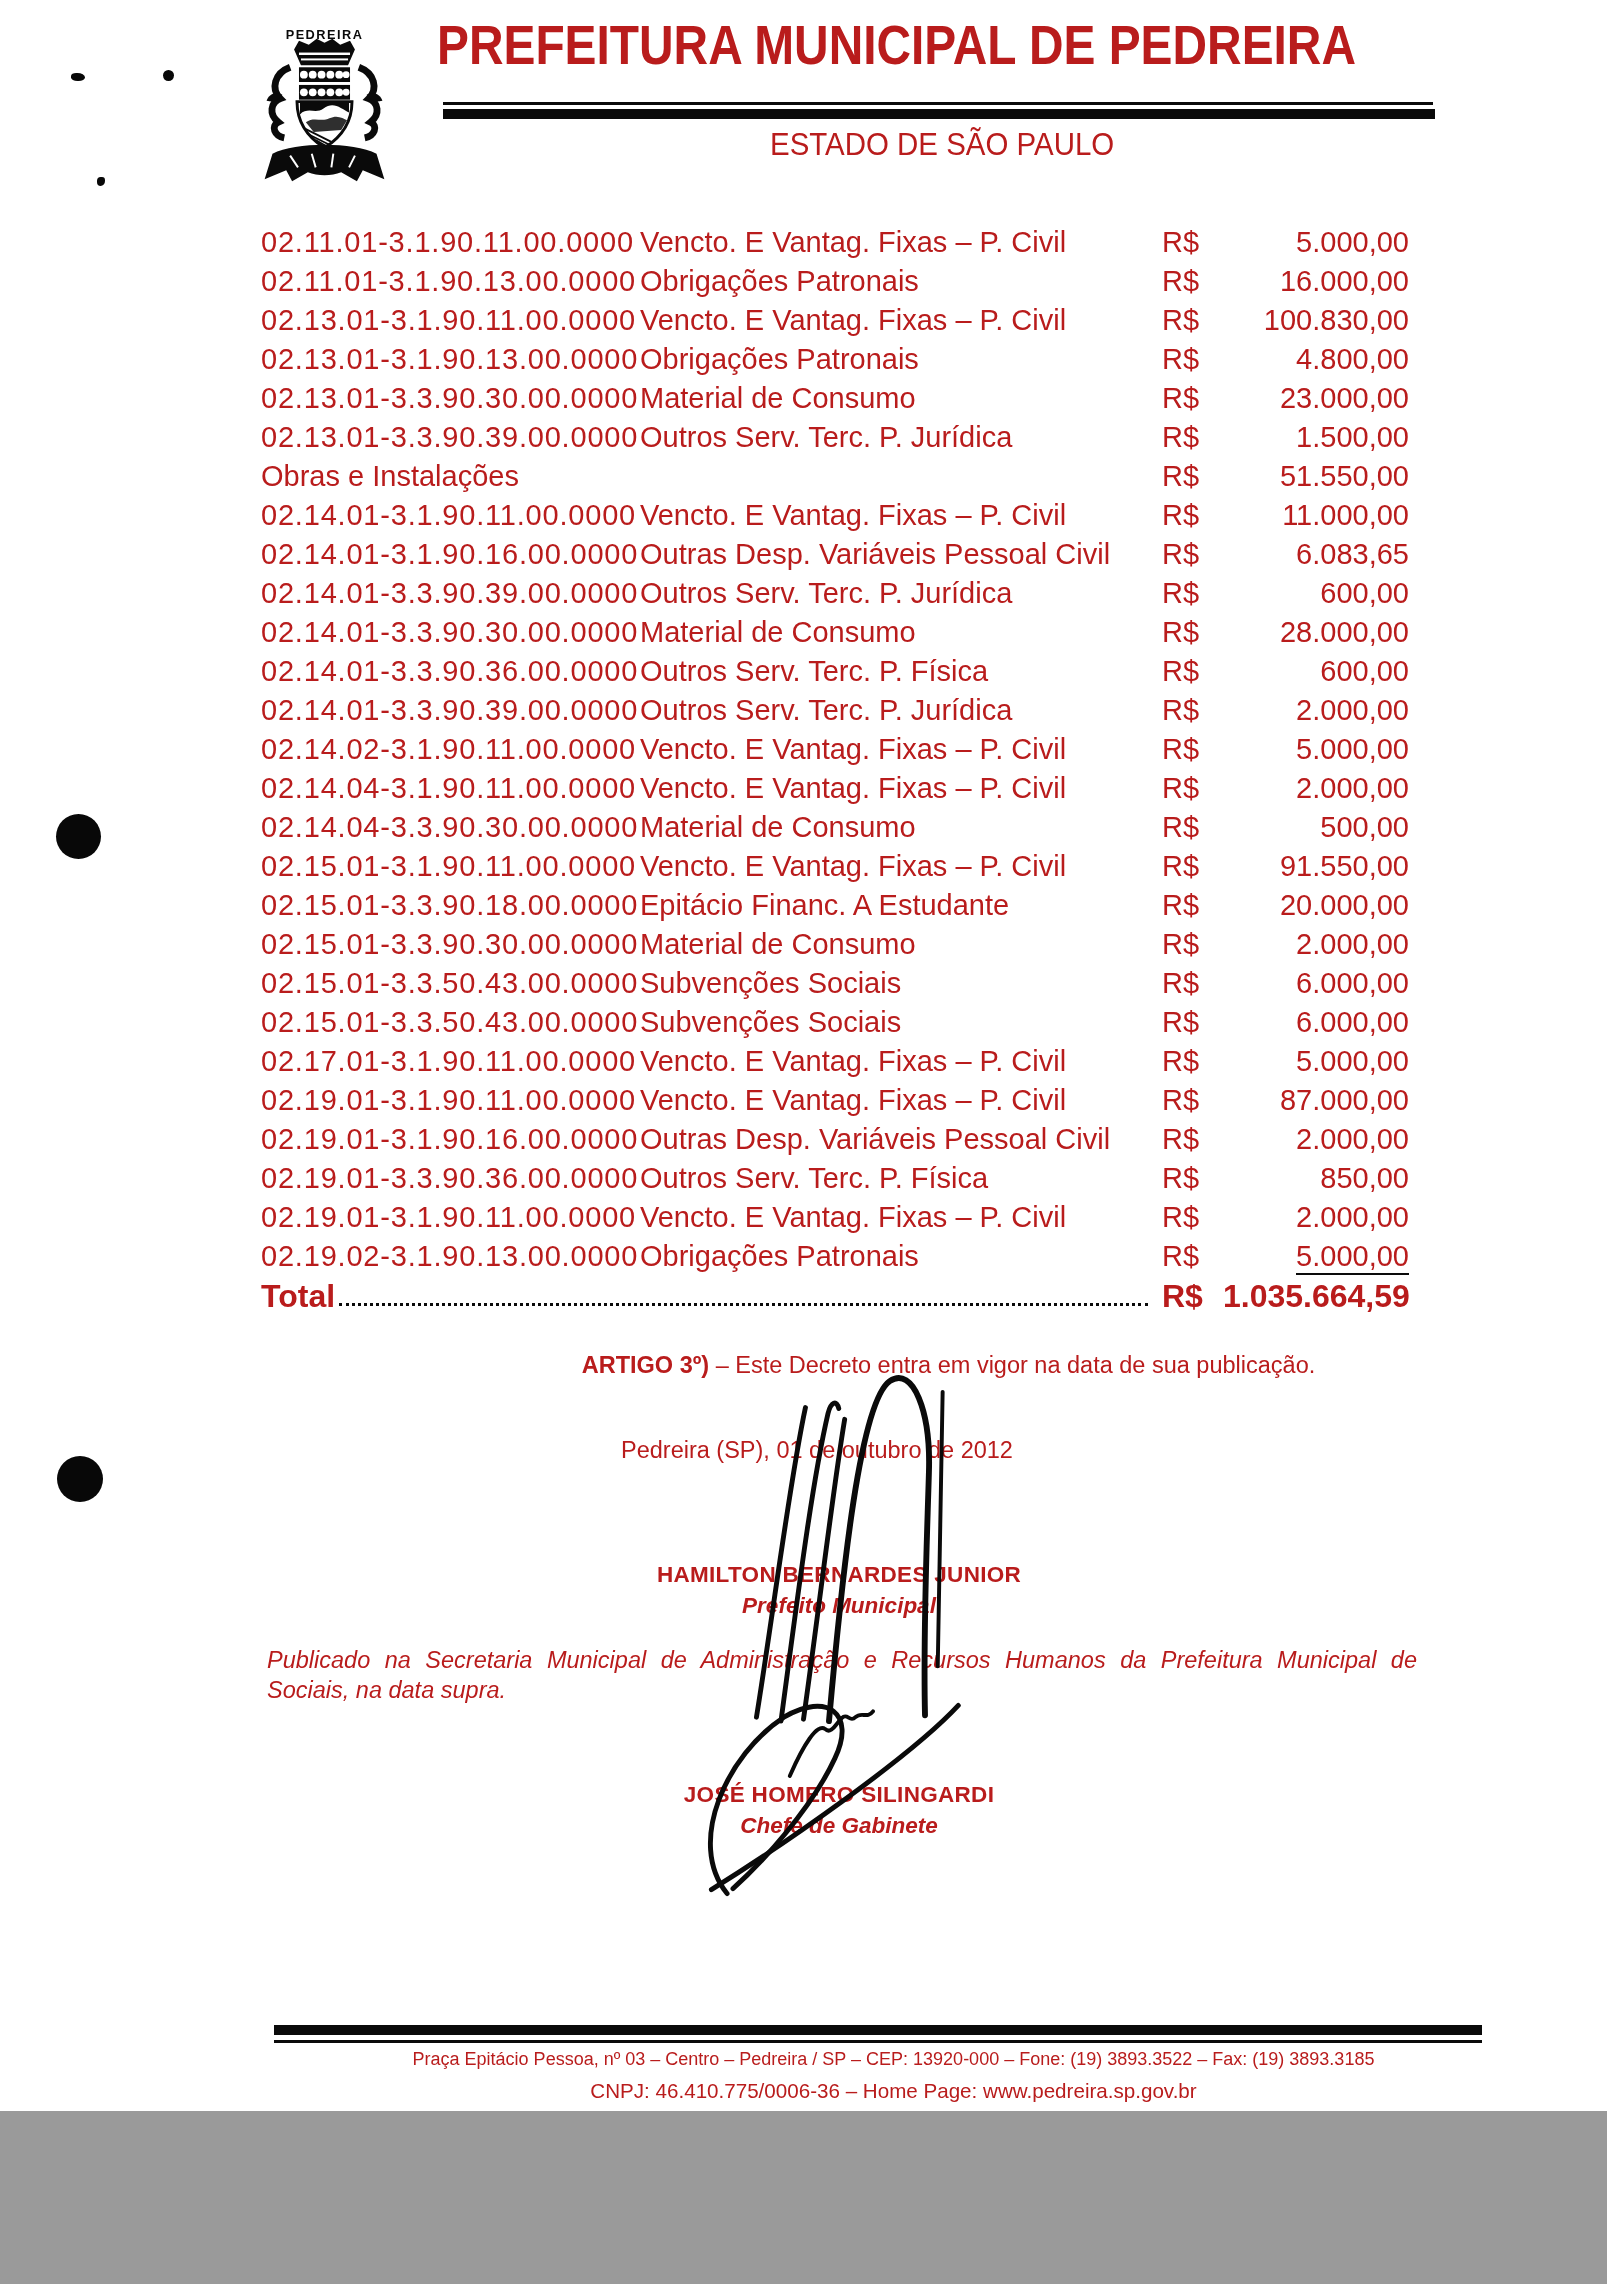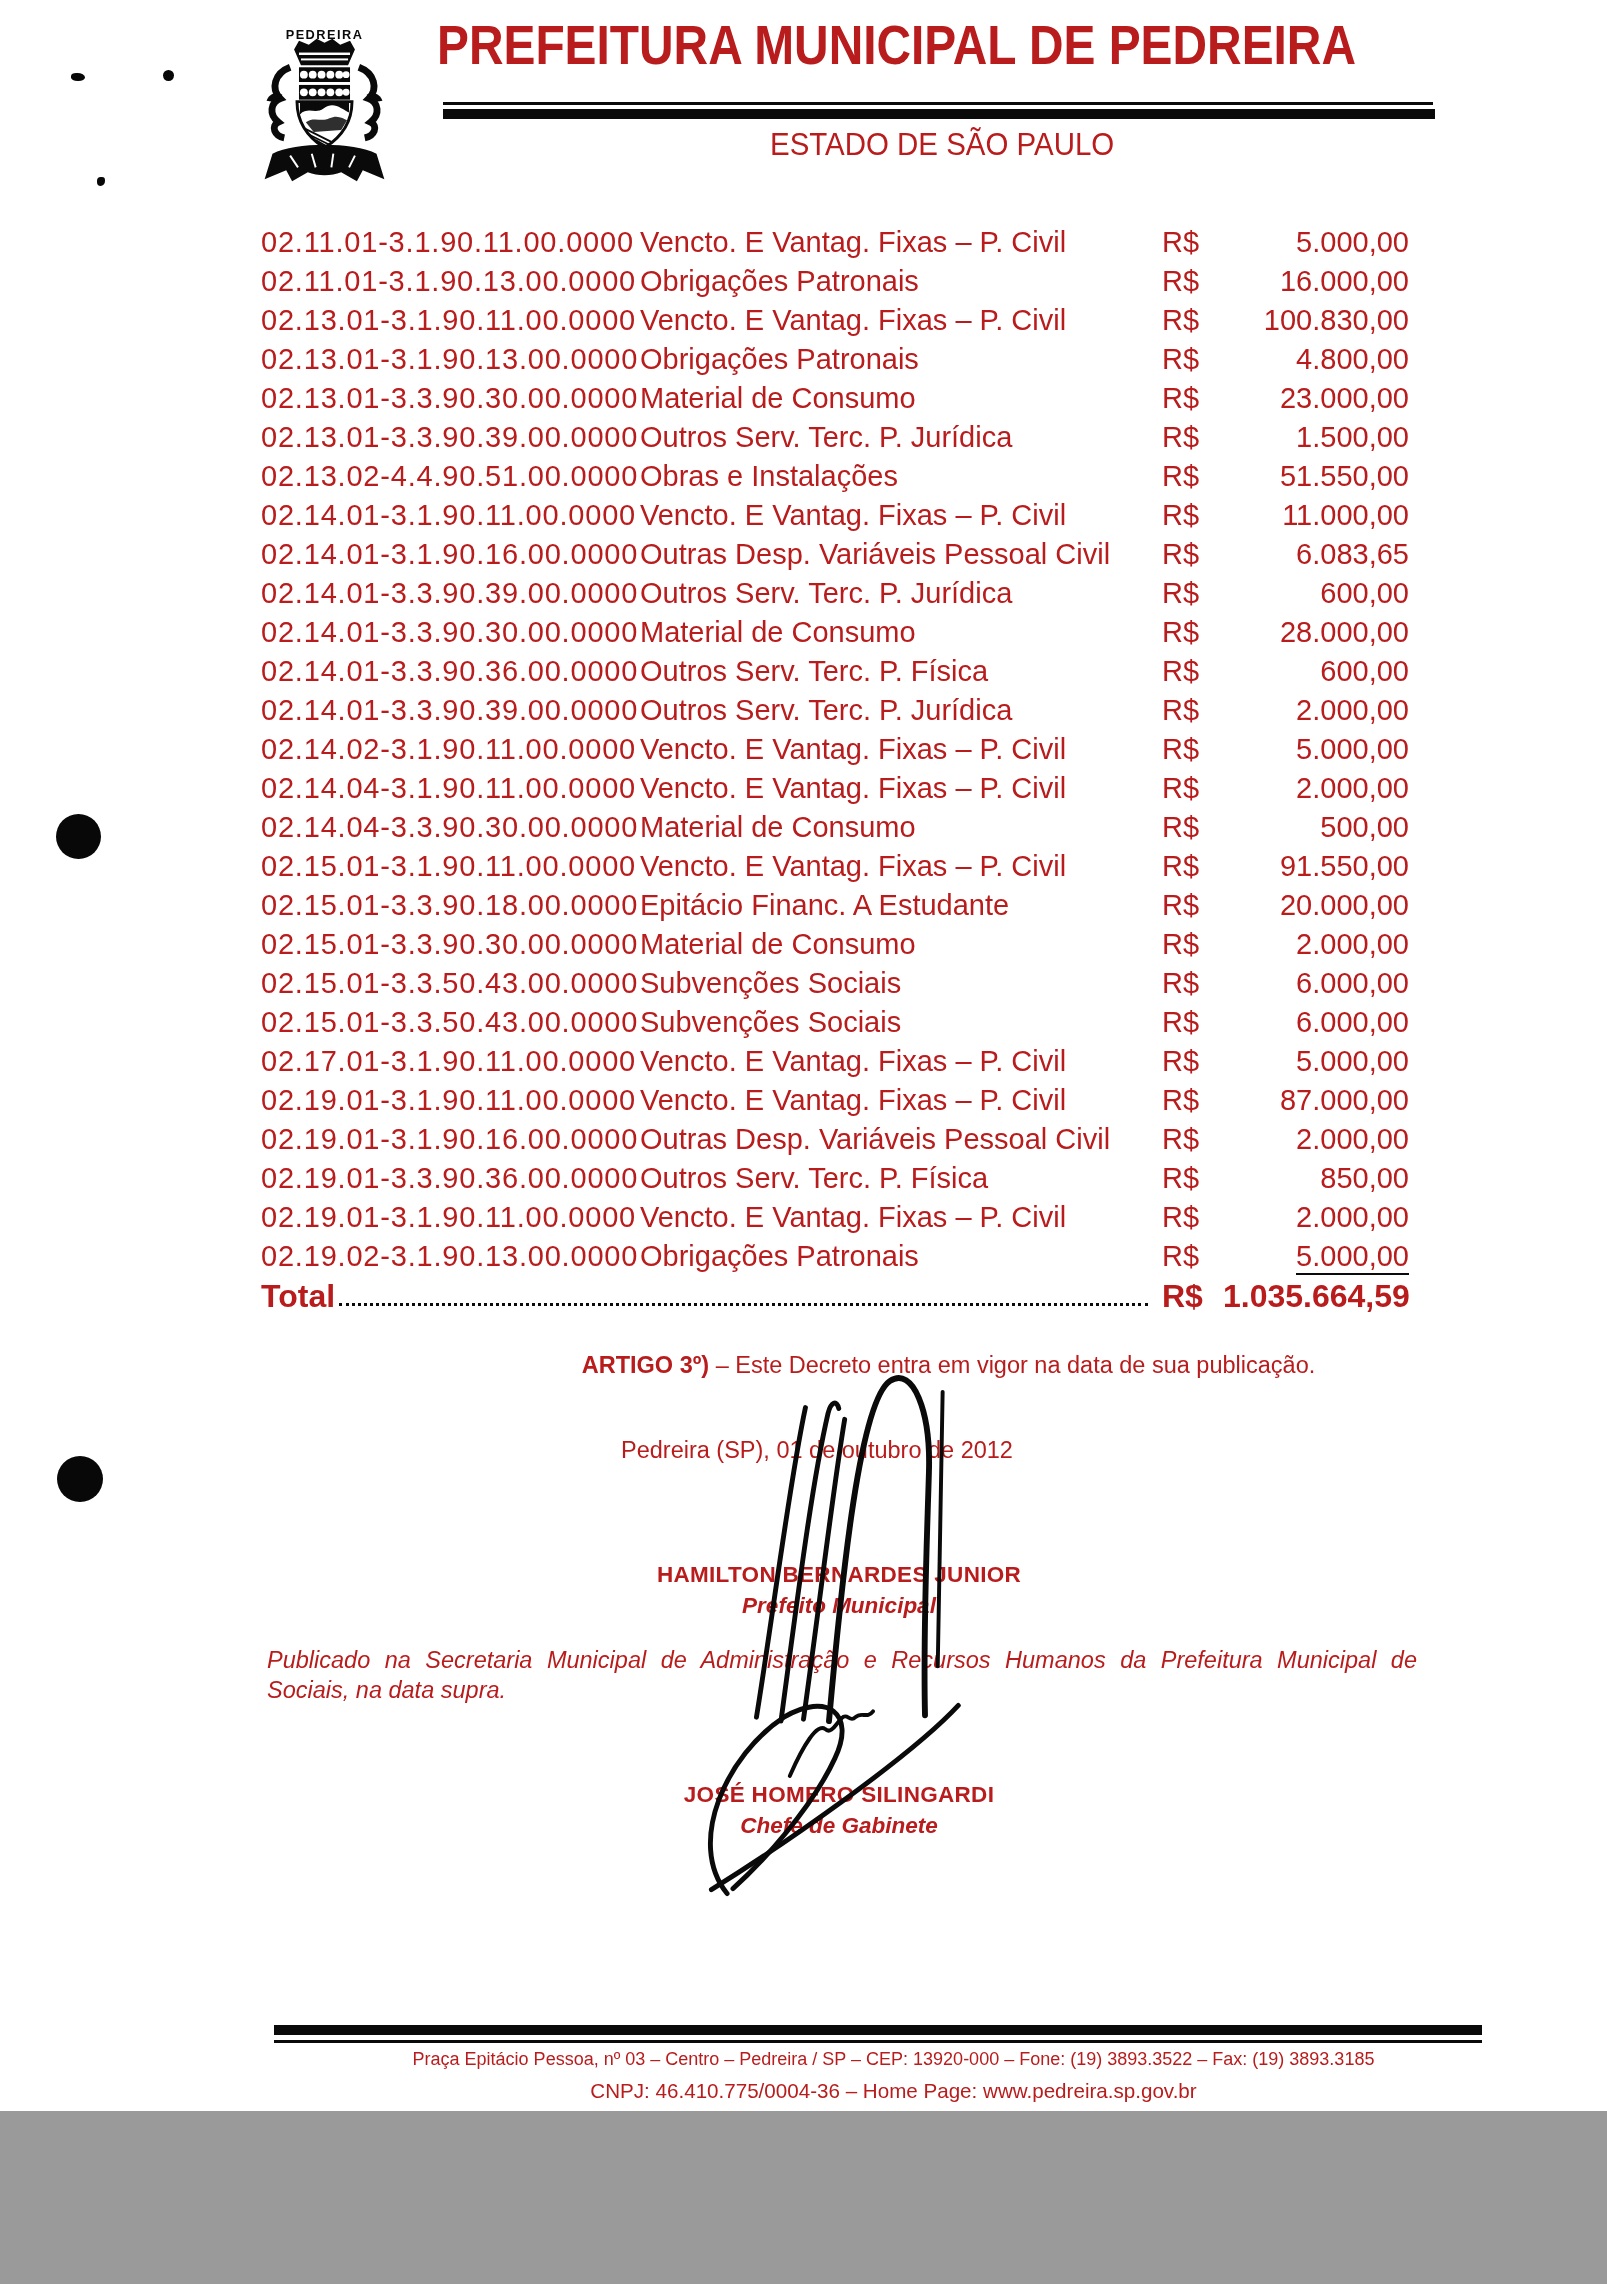--- a/index.html
+++ b/index.html
@@ -165,21 +165,20 @@
       <span class="c-cur">R$</span>
       <span class="c-val"><span class="inner">23.000,00</span></span>
     </div>
         <div class="trow">
       <span class="c-code">02.13.01-3.3.90.39.00.0000</span>
       <span class="c-desc">Outros Serv. Terc. P. Jurídica</span>
       <span class="c-cur">R$</span>
       <span class="c-val"><span class="inner">1.500,00</span></span>
     </div>
         <div class="trow">
-      <span class="c-code">02.13.02-4.4.90.51.00.0000</span>
       <span class="c-desc">Obras e Instalações</span>
       <span class="c-cur">R$</span>
       <span class="c-val"><span class="inner">51.550,00</span></span>
     </div>
         <div class="trow">
       <span class="c-code">02.14.01-3.1.90.11.00.0000</span>
       <span class="c-desc">Vencto. E Vantag. Fixas – P. Civil</span>
       <span class="c-cur">R$</span>
       <span class="c-val"><span class="inner">11.000,00</span></span>
     </div>
@@ -339,21 +338,21 @@
     <g fill="none" stroke="#0a0a0a" stroke-linecap="round">
       <path stroke-width="5" d="M978,1740 C930,1792 800,1882 726,1928"></path>
       <path stroke-width="5" d="M742,1932 C700,1880 742,1790 800,1752 C844,1726 874,1748 852,1794 C828,1846 776,1902 748,1927"></path>
       <path stroke-width="4" d="M806,1812 C820,1780 834,1758 842,1764 C848,1770 853,1759 859,1753 C865,1747 867,1758 873,1752 C879,1746 885,1754 891,1746"></path>
     </g>
   </svg>
 
   <div class="abs f-rule-thick"></div>
   <div class="abs f-rule-thin"></div>
   <div class="abs f-line1">Praça Epitácio Pessoa, nº 03 – Centro – Pedreira / SP – CEP: 13920-000 – Fone: (19) 3893.3522 – Fax: (19) 3893.3185</div>
-  <div class="abs f-line2">CNPJ: 46.410.775/0004-36 – Home Page: www.pedreira.sp.gov.br</div>
+  <div class="abs f-line2">CNPJ: 46.410.775/0006-36 – Home Page: www.pedreira.sp.gov.br</div>
 
   <div class="abs hole hole1"></div>
   <div class="abs hole hole2"></div>
   <div class="abs speck sp1"></div>
   <div class="abs speck sp2"></div>
   <div class="abs speck sp3"></div>
 
 </div>
 
 

